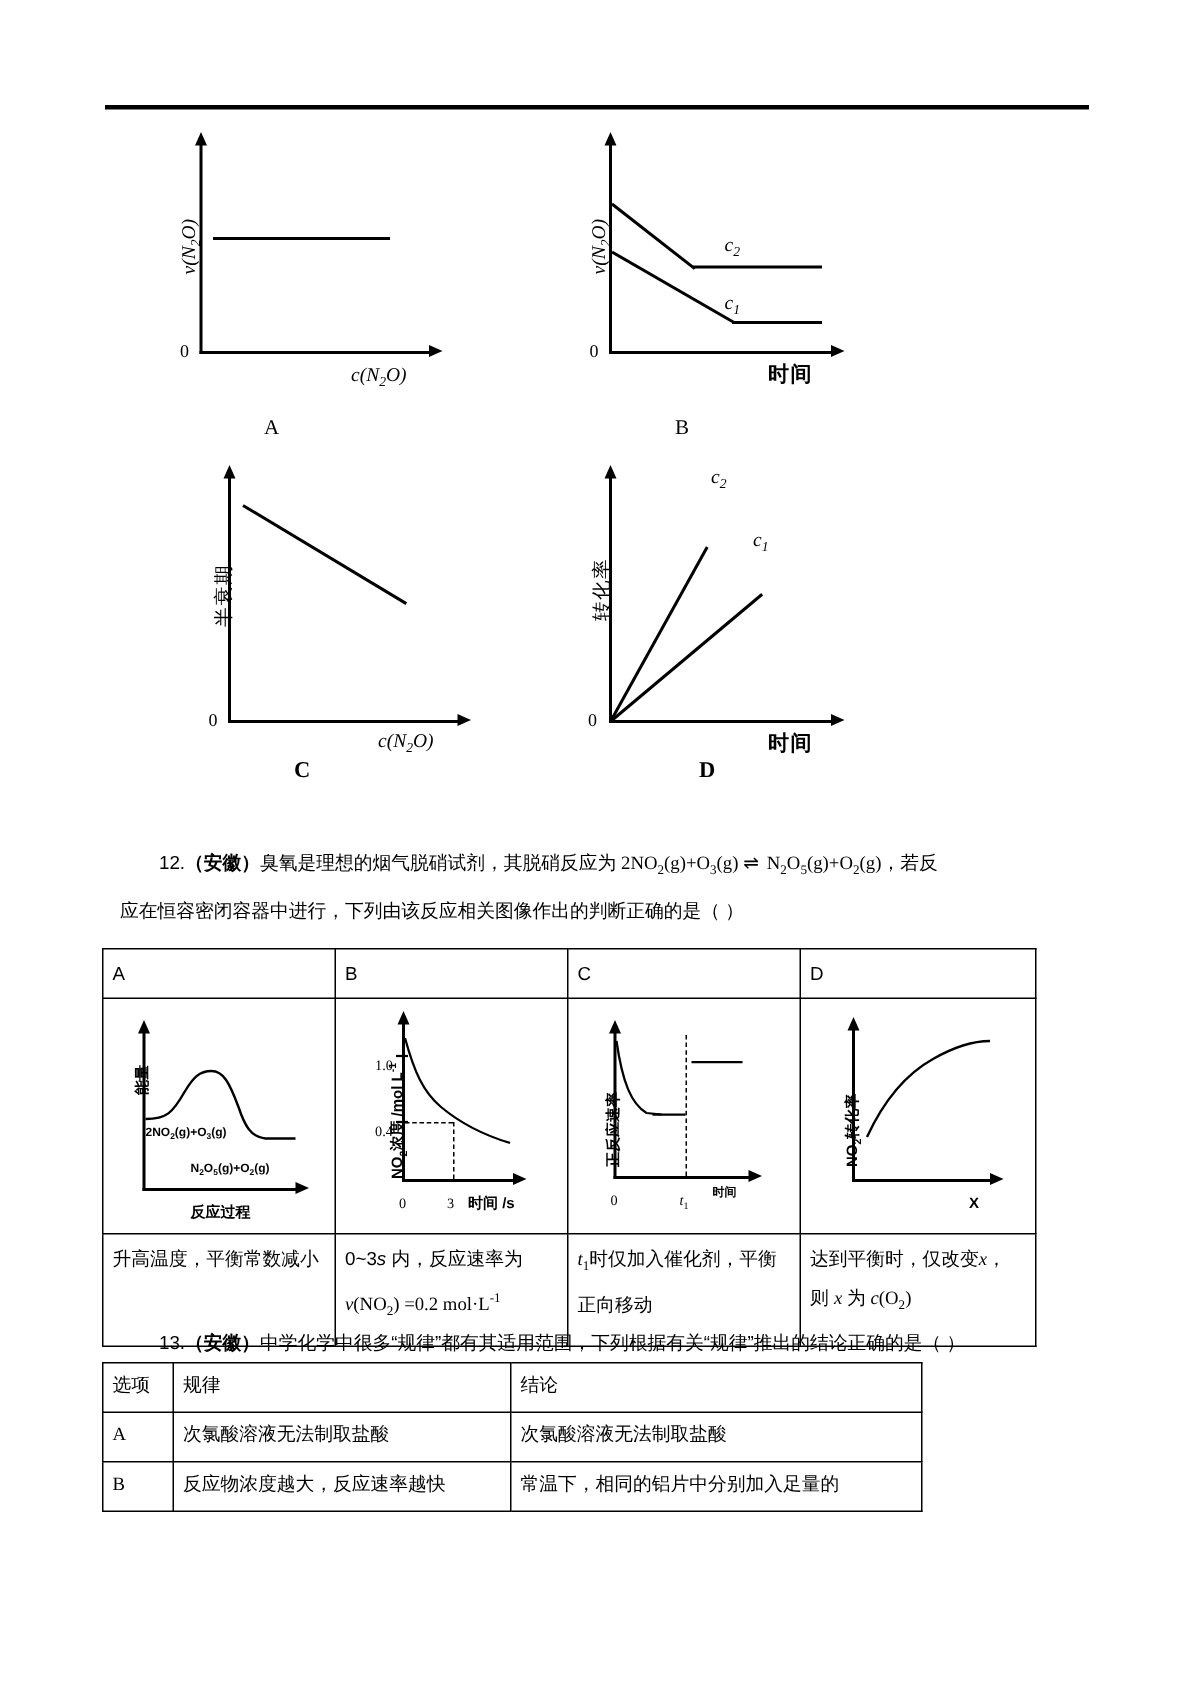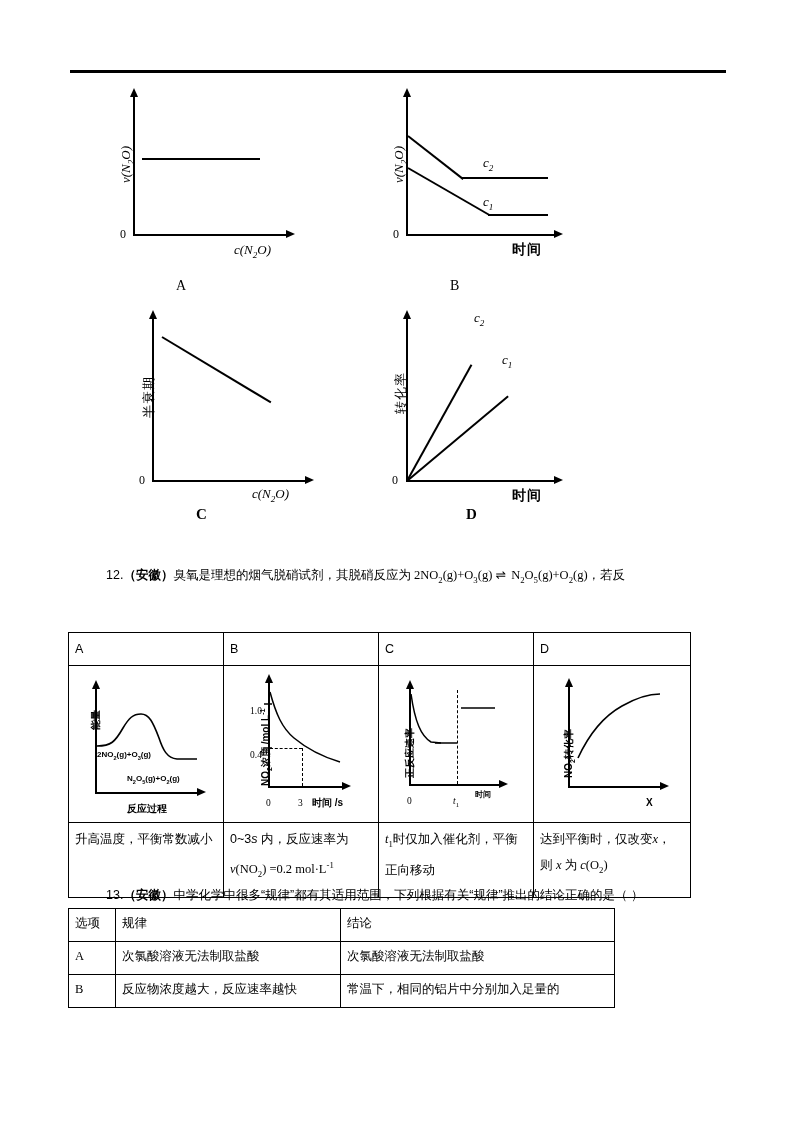--- a/index.html
+++ b/index.html
@@ -281,20 +281,21 @@
 
       <div class="seg" style="left:27px; top:184px; width:132px; transform: rotate(-40deg);"></div>
       <div class="curve-label" style="left:122px; top:56px;"><i>c</i><sub>1</sub></div>
     </div>
     <div class="opt-letter bold" style="left:466px; top:428px;">D</div>
 
   </div>
 
   <div class="qtext" style="left:80px; top:562px; width:648px;">
     <span style="display:inline-block; padding-left:26px;"></span><span class="qnum">12.</span><span class="prov">（安徽）</span><span>臭氧是理想的烟气脱硝试剂，其脱硝反应为</span><span class="eq"> 2NO<sub>2</sub>(g)+O<sub>3</sub>(g) <span style="letter-spacing:-1px;">⇌</span>&nbsp; N<sub>2</sub>O<sub>5</sub>(g)+O<sub>2</sub>(g)</span><span>，若反</span><br>
+    <span>应在恒容密闭容器中进行，下列由该反应相关图像作出的判断正确的是（     ）</span>
   </div>
 
   <table class="exam" style="left:68px; top:632px; width:622px;">
     <colgroup>
       <col style="width:155px;">
       <col style="width:155px;">
       <col style="width:155px;">
       <col style="width:157px;">
     </colgroup>
     <tbody>

